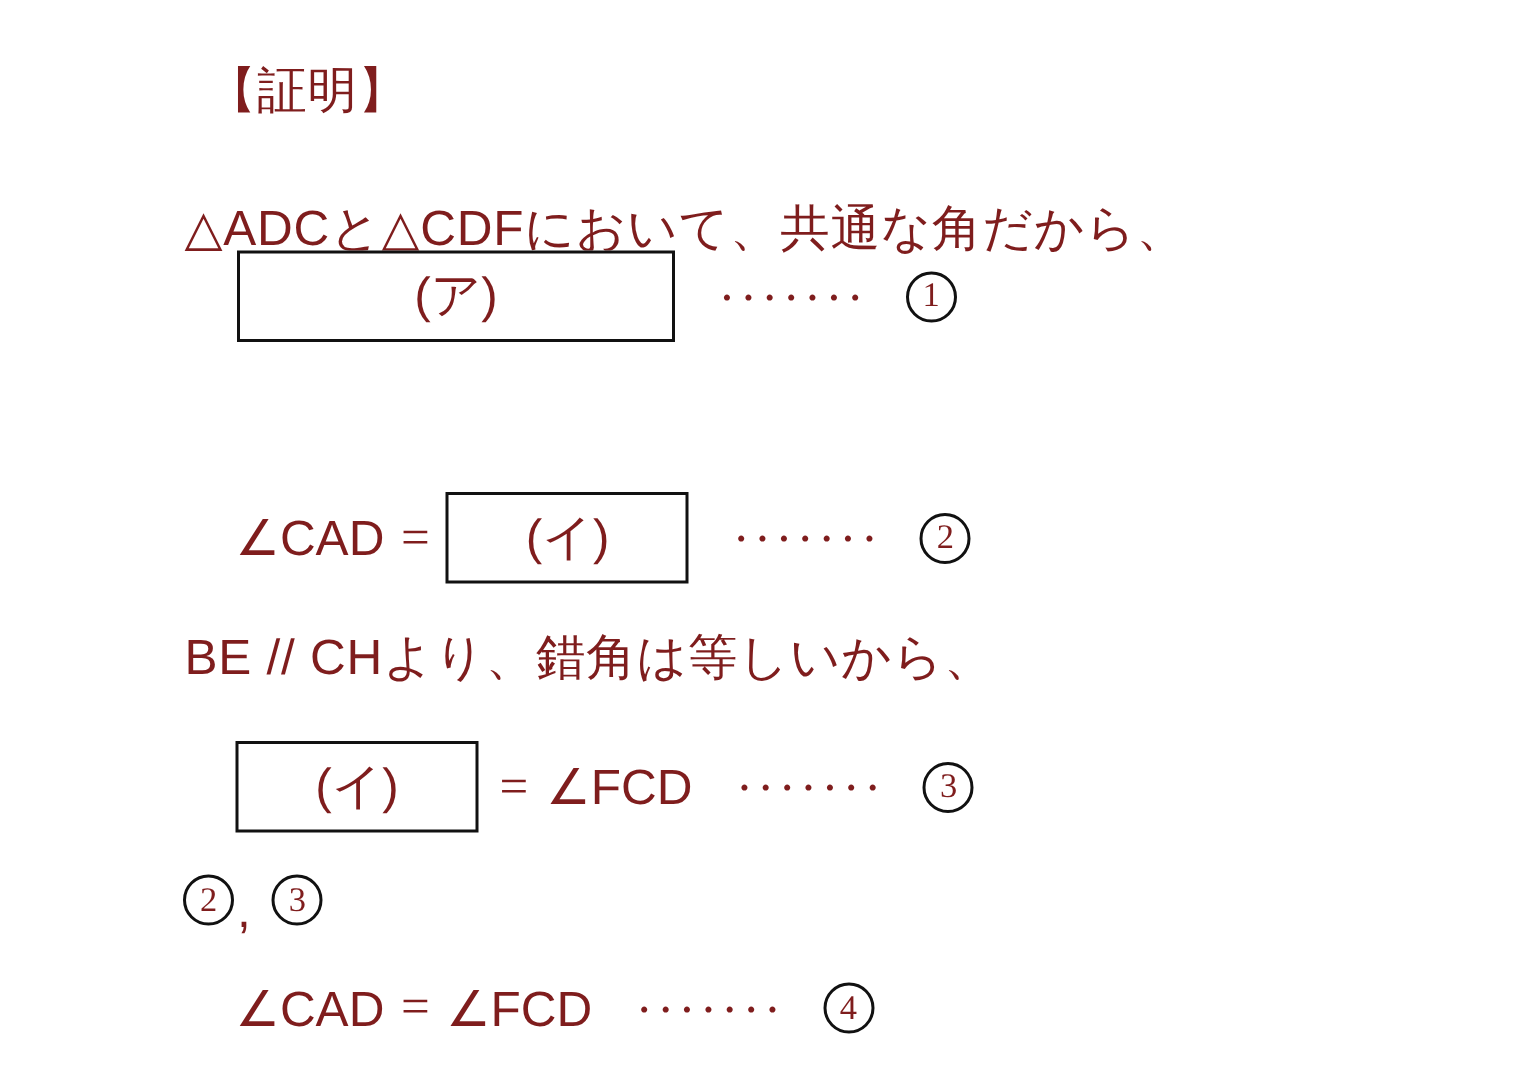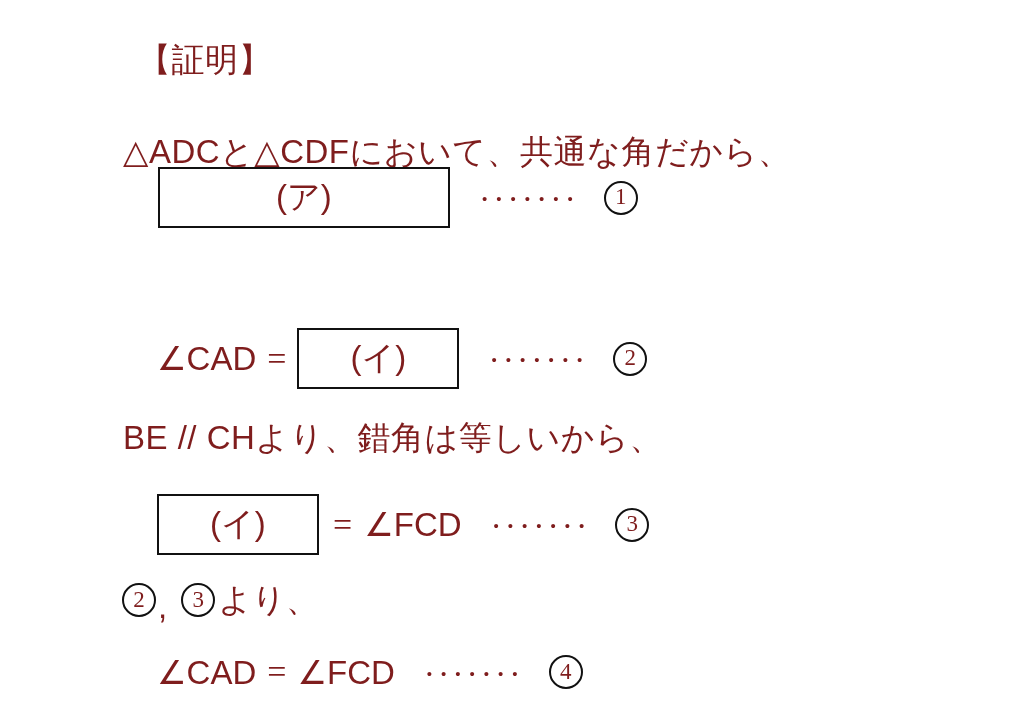--- a/index.html
+++ b/index.html
@@ -110,21 +110,20 @@
     <span class="eq" style="margin:0 12px 0 14px;">=</span>
     <span>∠FCD</span>
     <span class="dots">•••••••</span>
     <span class="circ">3</span>
   </div>
 
   <div class="row" style="left:122px; top:581px; height:38px;">
     <span class="circ inline">2</span>
     <span class="comma">,</span>
     <span class="circ inline" style="margin-left:14px;">3</span>
-    <span class="refs-tail">より、</span>
   </div>
 
   <div class="row" style="left:157px; top:651px; height:42px;">
     <span>∠CAD</span>
     <span class="eq">=</span>
     <span>∠FCD</span>
     <span class="dots">•••••••</span>
     <span class="circ">4</span>
   </div>
 

